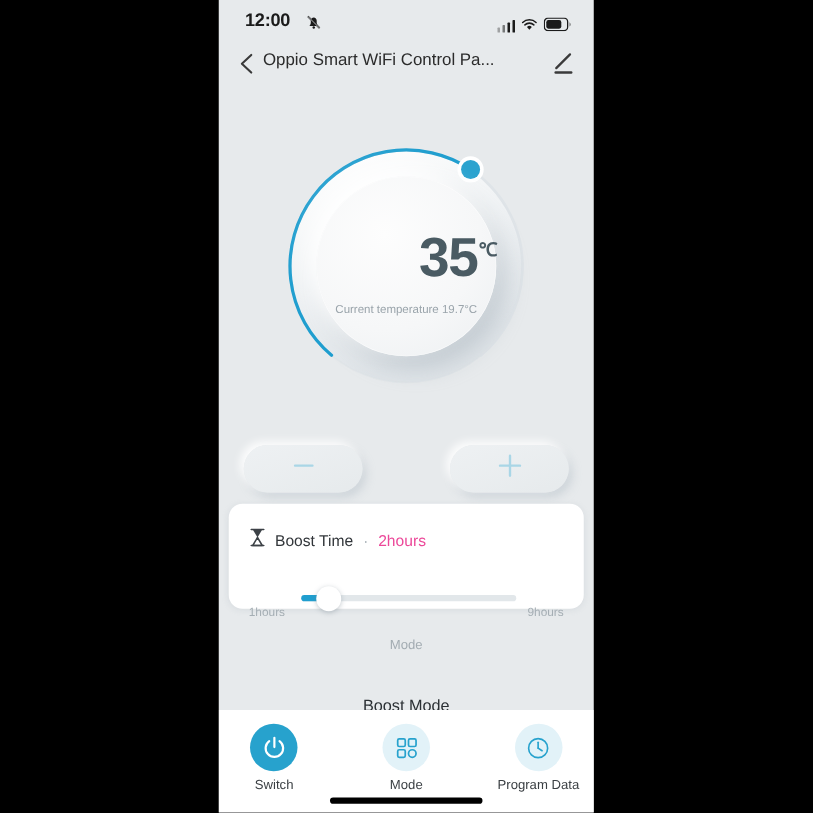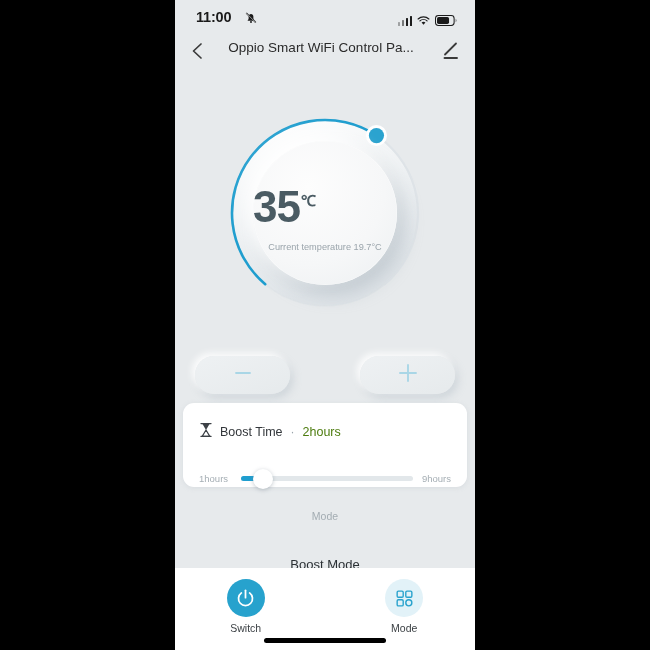--- a/index.html
+++ b/index.html
@@ -34,21 +34,21 @@
 
   
   #header {
     position:absolute; left:0; top:34px; width:300px; height:34px;
   }
   #back-btn {
     position:absolute; left:10px; top:4px;
     width:26px; height:26px; cursor:pointer;
   }
   #nav-title {
-    position:absolute; left:46px; top:6px; width:200px;
+    position:absolute; left:28px; top:6px; width:200px;
     text-align:center; font-size:13.5px; color:#2b2b2b;
     white-space:nowrap; overflow:hidden;
   }
   #edit-btn {
     position:absolute; right:12px; top:5px;
     width:24px; height:24px; cursor:pointer;
   }
 
   
   #dial-wrap {
@@ -62,21 +62,21 @@
     width:144px; height:144px; border-radius:50%;
     background:
       radial-gradient(circle at 38% 32%, #fdfdfd 0%, #f6f7f8 58%, #eceff1 100%);
     box-shadow:
        -7px -7px 16px rgba(255,255,255,0.95),
         8px 10px 18px rgba(160,172,182,0.42),
         inset 0 0 0 0.5px rgba(255,255,255,0.6);
   }
   #temp-row {
     position:absolute; left:0; top:44px; width:144px;
-    text-align:left; line-height:1;
+    text-align:right; line-height:1;
   }
   #temp-value {
     font-size:44px; font-weight:bold; color:#4a5b63;
     letter-spacing:-1px; vertical-align:baseline;
   }
   #temp-unit {
     font-size:15px; font-weight:bold; color:#4a5b63;
     vertical-align:super; position:relative; top:-10px; left:1px;
   }
   #current-temp {
@@ -108,28 +108,28 @@
     width:284px; height:84px;
     background:#fff; border-radius:11px;
     box-shadow:0 1px 5px rgba(150,162,172,0.18);
   }
   #boost-head {
     position:absolute; left:16px; top:19px;
     display:flex; align-items:center; gap:7px;
   }
   #boost-label { font-size:12.5px; color:#32363a; }
   #boost-dot { font-size:12px; color:#9aa4ab; margin:0 1px; }
-  #boost-value { font-size:12.5px; color:#4d7c0f; }
+  #boost-value { font-size:12.5px; color:#ec4899; }
 
   #slider-row {
     position:absolute; left:16px; top:64px;
     width:252px; height:24px;
   }
   .slider-end {
-    position:absolute; top:6px;
+    position:absolute; top:18px;
     font-size:9.5px; color:#a5aeb4;
   }
   #slider-min { left:0; }
   #slider-max { right:0;text-align:right; }
   #track {
     position:absolute; left:42px; top:9px;
     width:172px; height:5px; border-radius:3px;
     background:#e2e7ea;
   }
   #fill {
@@ -178,21 +178,21 @@
     transform:translateX(-50%);
     width:122px; height:5px; border-radius:3px; background:#000;
   }
 </style>
 </head>
 <body>
 
 <div id="phone">
 
   <div id="statusbar">
-    <div id="status-time">11:00</div>
+    <div id="status-time">12:00</div>
     <span id="bell-mute">
       <svg width="14" height="14" viewBox="0 0 16 16">
         <path d="M4 11.2h8c-0.9-0.9-1.3-1.8-1.3-3.1V6.4c0-1.6-1.2-2.9-2.7-2.9S5.3 4.8 5.3 6.4v1.7c0 1.3-0.4 2.2-1.3 3.1z" fill="#1b1b1b"></path>
         <circle cx="8" cy="12.6" r="1.1" fill="#1b1b1b"></circle>
         <line x1="2.6" y1="2.4" x2="13.4" y2="13.2" stroke="#1b1b1b" stroke-width="1.6"></line>
         <line x1="2.6" y1="2.4" x2="13.4" y2="13.2" stroke="#e7eaec" stroke-width="0.7"></line>
       </svg>
     </span>
     <div id="status-right">
       <span style="display:flex;align-items:flex-end;gap:1.5px;height:9px;">
@@ -323,17 +323,27 @@
         <svg width="19" height="19" viewBox="0 0 22 22">
           <rect x="2.5" y="2.5" width="7" height="7" rx="1.4" fill="none" stroke="#27a2cd" stroke-width="1.6"></rect>
           <rect x="12.5" y="2.5" width="7" height="7" rx="1.4" fill="none" stroke="#27a2cd" stroke-width="1.6"></rect>
           <rect x="2.5" y="12.5" width="7" height="7" rx="1.4" fill="none" stroke="#27a2cd" stroke-width="1.6"></rect>
           <circle cx="16" cy="16" r="3.5" fill="none" stroke="#27a2cd" stroke-width="1.6"></circle>
         </svg>
       </div>
       <span class="nav-text">Mode</span>
     </div>
 
+    <div class="nav-item">
+      <div class="nav-circle">
+        <svg width="21" height="21" viewBox="0 0 24 24">
+          <circle cx="12" cy="12" r="8.7" fill="none" stroke="#27a2cd" stroke-width="1.5"></circle>
+          <line x1="12" y1="6.6" x2="12" y2="12" stroke="#27a2cd" stroke-width="1.5" stroke-linecap="round"></line>
+          <line x1="12" y1="12" x2="15.6" y2="14.4" stroke="#27a2cd" stroke-width="1.5" stroke-linecap="round"></line>
+        </svg>
+      </div>
+      <span class="nav-text">Program Data</span>
+    </div>
 
   </div>
 
   <div id="home-indicator"></div>
 </div>
 
 </body></html>

